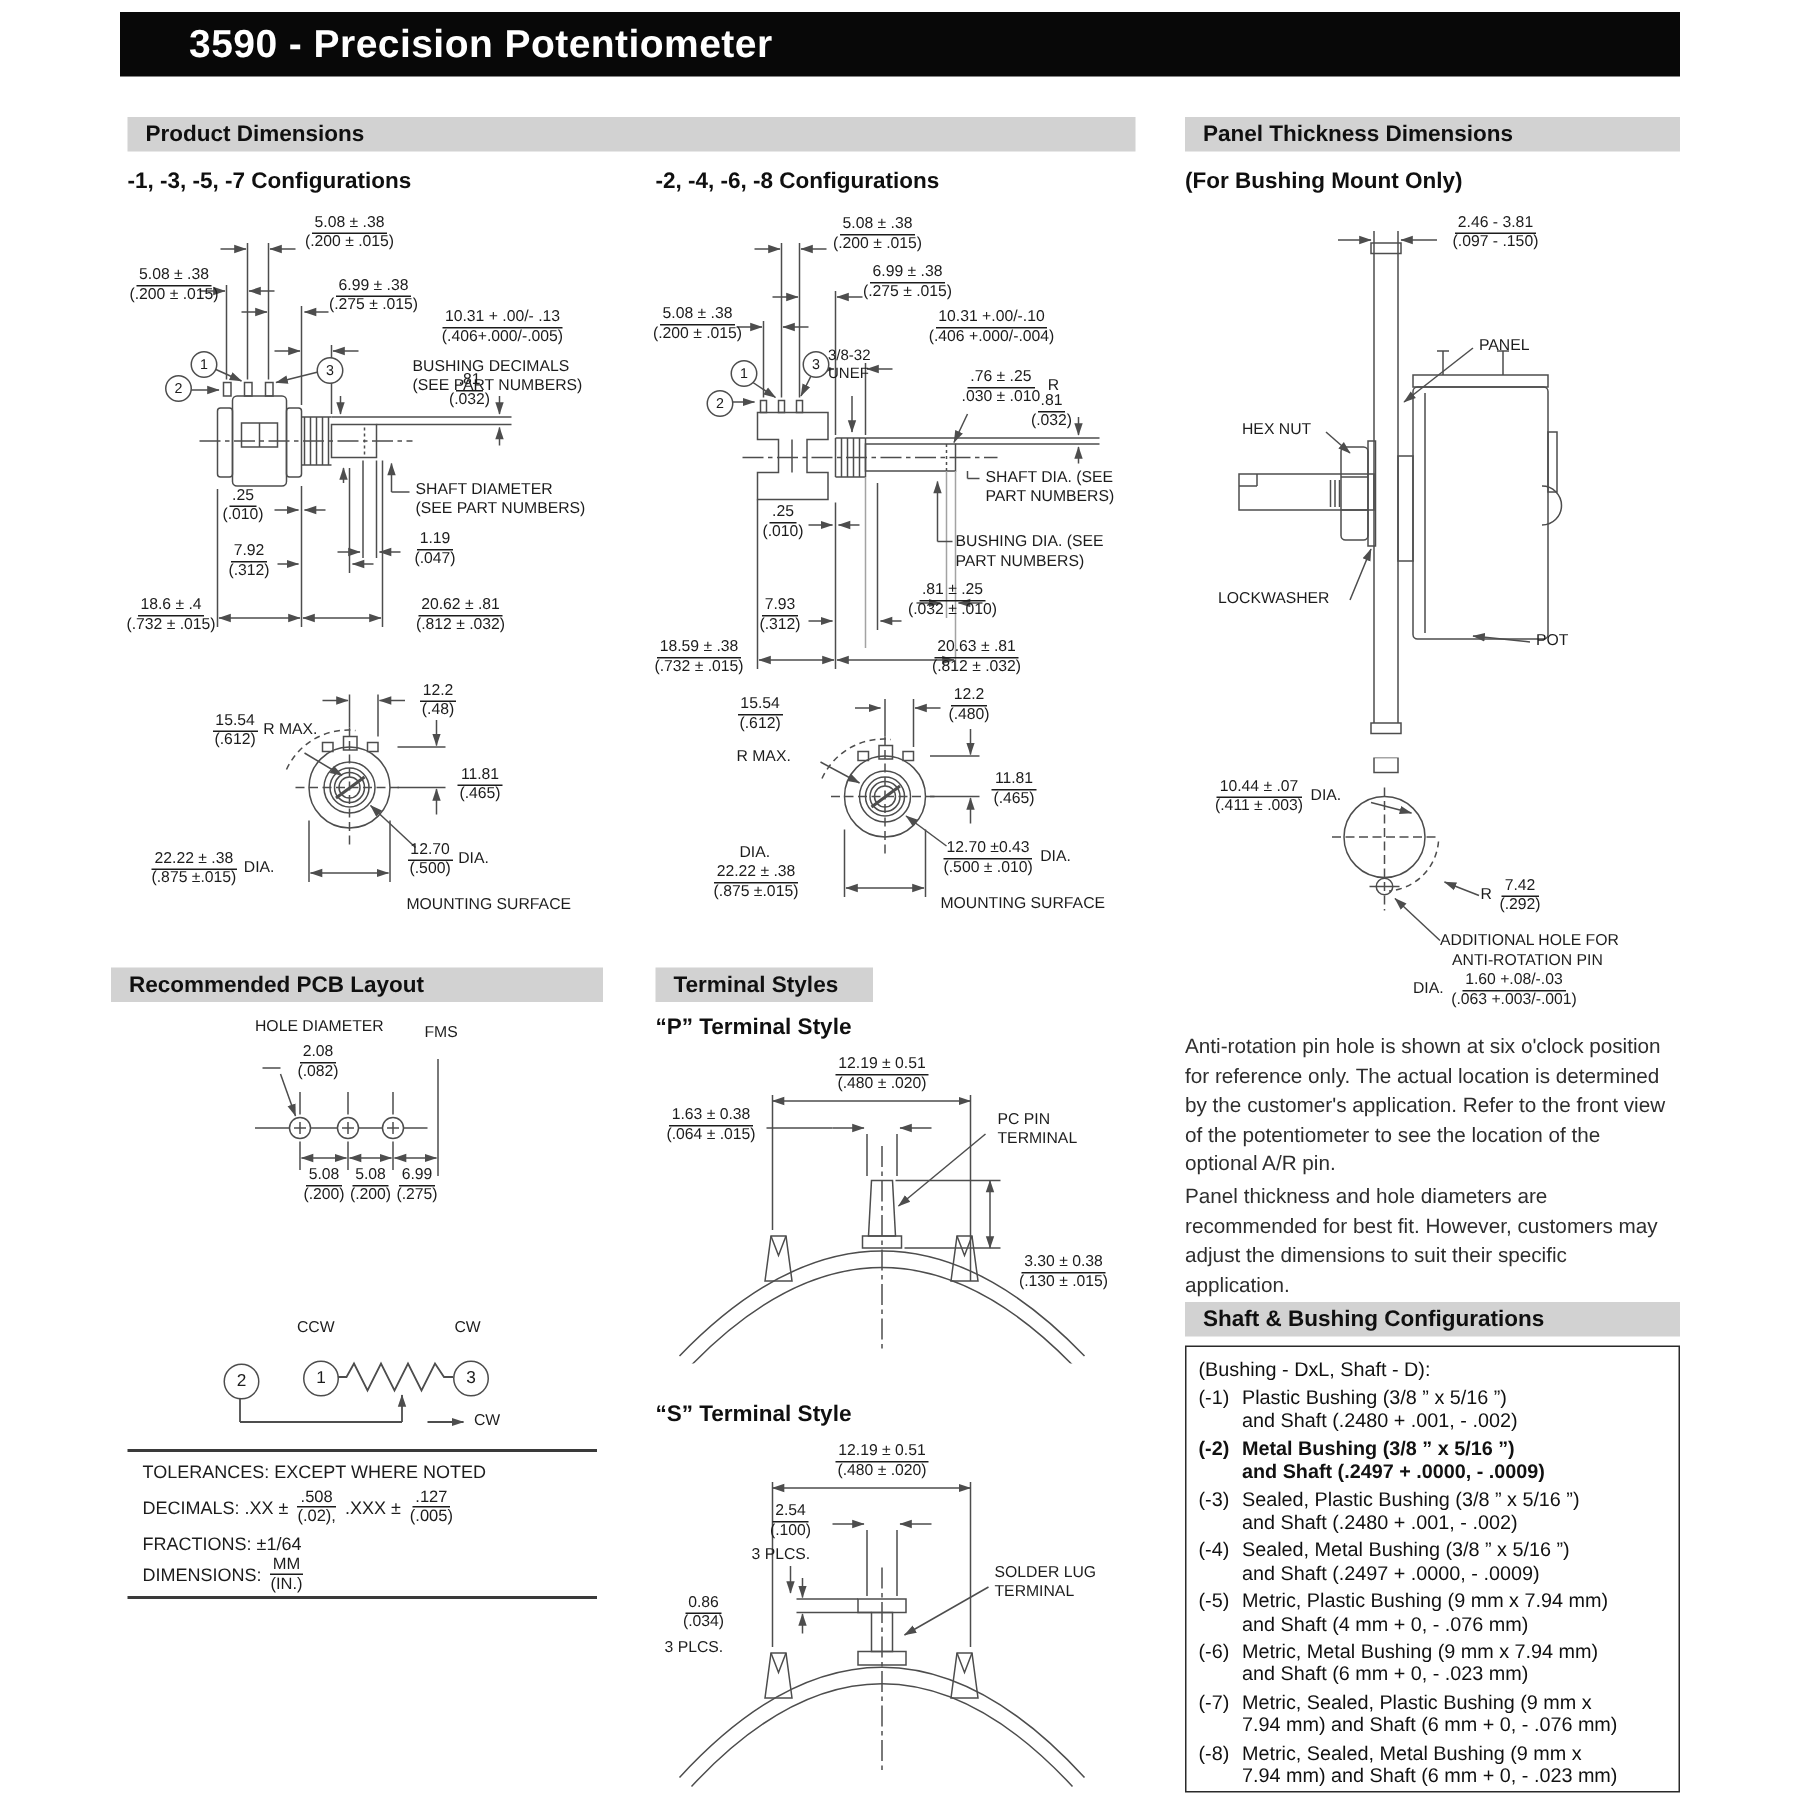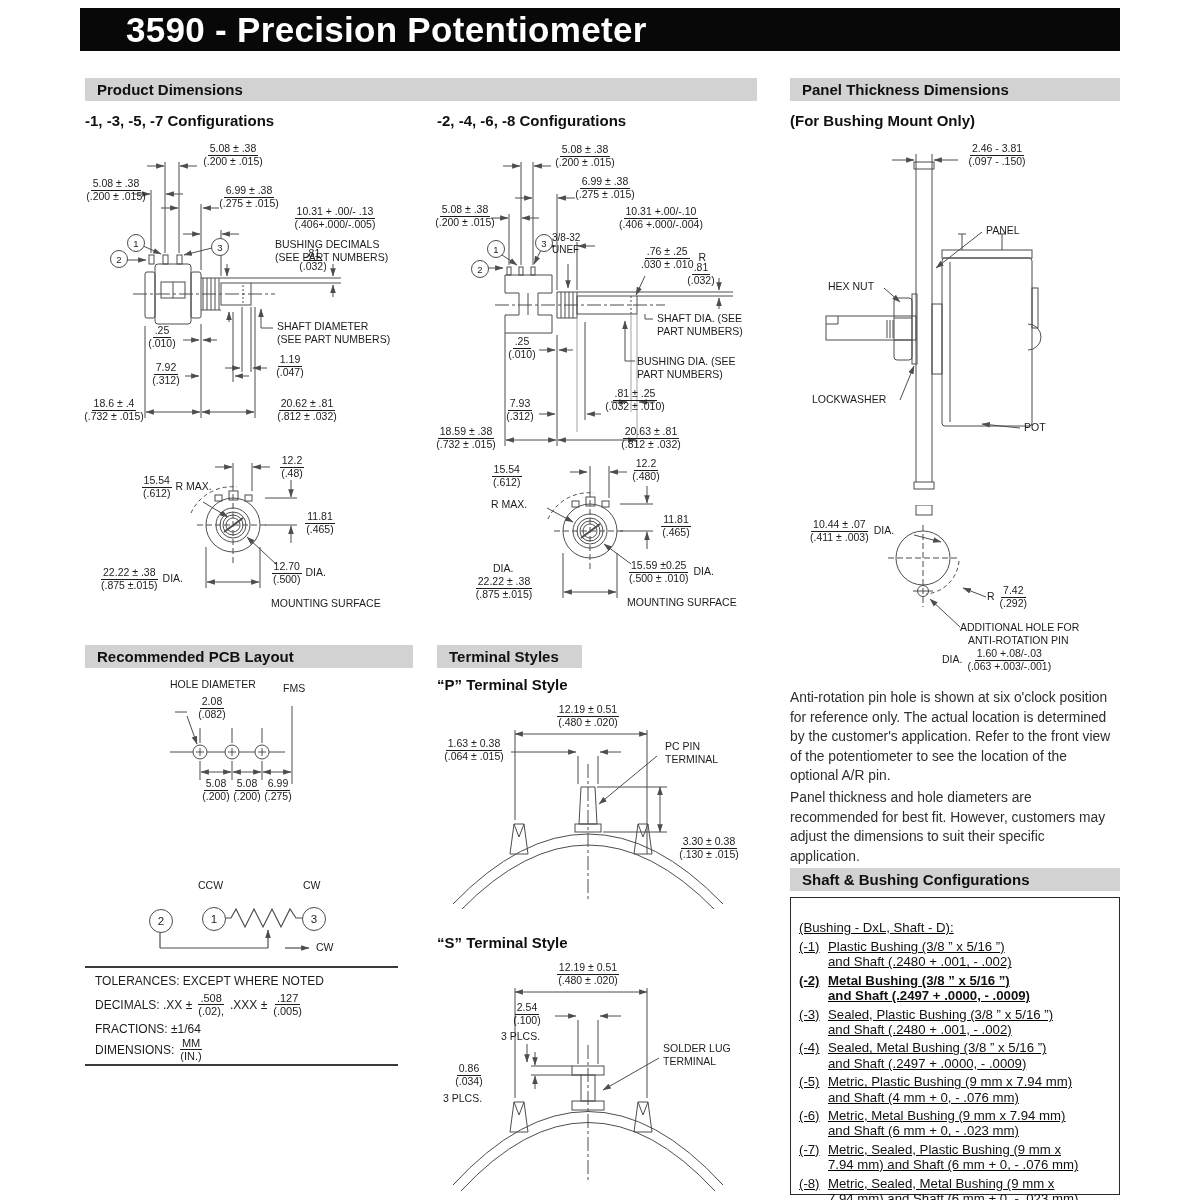--- a/index.html
+++ b/index.html
@@ -1,32 +1,32 @@
 <!DOCTYPE html>
 <html><head>
 <meta charset="utf-8">
 <style>
   html,body{margin:0;padding:0;background:#fff;}
   #page{position:relative;width:1200px;height:1200px;background:#fff;font-family:"Liberation Sans","DejaVu Sans",sans-serif;overflow:hidden;}
   .titlebar{position:absolute;left:80px;top:8px;width:1040px;height:43px;background:#080808;color:#fff;display:flex;align-items:center;}
-  .titlebar span{font-size:35px;font-weight:bold;padding-left:46px;letter-spacing:.3px;}
+  .titlebar span{font-size:26px;font-weight:bold;padding-left:46px;letter-spacing:.3px;}
   .bar{position:absolute;height:23px;background:#d2d2d2;display:flex;align-items:center;padding-left:12px;font-weight:bold;font-size:15px;color:#101010;box-sizing:border-box;}
   .subhead{position:absolute;font-size:15px;font-weight:bold;color:#101010;white-space:nowrap;}
   .drawing{position:absolute;}
   .drawing>svg{position:absolute;left:0;top:0;}
   .dim{position:absolute;font-size:10.5px;line-height:1.12;color:#1c1c1c;white-space:nowrap;display:flex;gap:3px;align-items:center;}
   .dim.c{justify-content:center;}
   .frac{display:inline-flex;flex-direction:column;align-items:center;}
   .frac .n{border-bottom:1px solid #1c1c1c;padding:0 2px;}
   .frac .d{padding:0 2px;}
   .note{position:absolute;font-size:10.5px;line-height:1.2;color:#1c1c1c;white-space:nowrap;}
   .term{position:absolute;width:16px;height:16px;border:1.3px solid #4d4d4d;border-radius:50%;display:flex;align-items:center;justify-content:center;font-size:9.5px;color:#1c1c1c;background:#fff;z-index:2;}
   .term.lg{width:22px;height:22px;font-size:11.5px;}
   .para{position:absolute;width:328px;font-size:13.8px;line-height:19.5px;color:#2e2e2e;}
-  .sbbox{position:absolute;left:790px;top:897px;width:330px;height:298px;border:1.6px solid #2a2a2a;box-sizing:border-box;padding:22px 4px 0 8px;text-decoration:underline;}
+  .sbbox{position:absolute;left:790px;top:897px;width:330px;height:298px;border:1.6px solid #2a2a2a;box-sizing:border-box;padding:7px 4px 0 8px;}
   .sbintro{font-size:13.2px;color:#111;margin-bottom:4px;}
   .sbitem{display:grid;grid-template-columns:29px 1fr;font-size:13.2px;line-height:15.4px;color:#111;margin-bottom:3px;}
   .sbitem.bold{font-weight:bold;}
   .rule{position:absolute;height:1.5px;background:#3a3a3a;}
   .tolrow{position:absolute;display:flex;align-items:center;gap:4px;font-size:12px;color:#1c1c1c;white-space:nowrap;}
   .tolrow .frac{font-size:11px;}
   .cl{stroke-dasharray:14 3 3 3;}
   .dash{stroke-dasharray:4 3;}
 </style>
 </head>
@@ -456,21 +456,21 @@
       </div>
 <div class="note" style="left:58px;top:106px">DIA.</div>
 <div class="dim c" style="left:24px;top:120px;width:90px">
         <span class="frac">
           <span class="n">22.22 ± .38</span>
           <span class="d">(.875 ±.015)</span>
         </span>
       </div>
 <div class="dim" style="left:192px;top:104px">
         <span class="frac">
-          <span class="n">15.59 ±0.25</span>
+          <span class="n">12.70 ±0.43</span>
           <span class="d">(.500 ± .010)</span>
         </span>
         <span>DIA.</span>
       </div>
 <div class="note" style="left:192px;top:140px">MOUNTING SURFACE</div>
 </div>
 
 <div class="drawing" style="left:790px;top:138px;width:330px;height:365px">
 <svg width="330" height="365" viewBox="0 0 330 365">
 <g stroke="#4d4d4d" stroke-width="1" fill="none">
@@ -622,21 +622,21 @@
       </div>
   <div class="sbitem">
         <div>(-8)</div>
         <div>
           <div>Metric, Sealed, Metal Bushing (9 mm x</div>
           <div>7.94 mm) and Shaft (6 mm + 0, - .023 mm)</div>
         </div>
       </div>
 </div>
 
-<div class="bar" style="left:85px;top:645px;width:328px">Recommended PCB Layout</div>
+<div class="bar" style="left:74px;top:645px;width:328px">Recommended PCB Layout</div>
 <div class="drawing" style="left:85px;top:672px;width:315px;height:168px">
 <svg width="315" height="168" viewBox="0 0 315 168">
 <g stroke="#4d4d4d" stroke-width="1" fill="none">
 <circle cx="115" cy="80" r="7"></circle>
           <circle cx="147" cy="80" r="7"></circle>
           <circle cx="177" cy="80" r="7"></circle>
 <line x1="111" y1="80" x2="119" y2="80"></line>
           <line x1="115" y1="76" x2="115" y2="84"></line>
 <line x1="143" y1="80" x2="151" y2="80"></line>
           <line x1="147" y1="76" x2="147" y2="84"></line>

